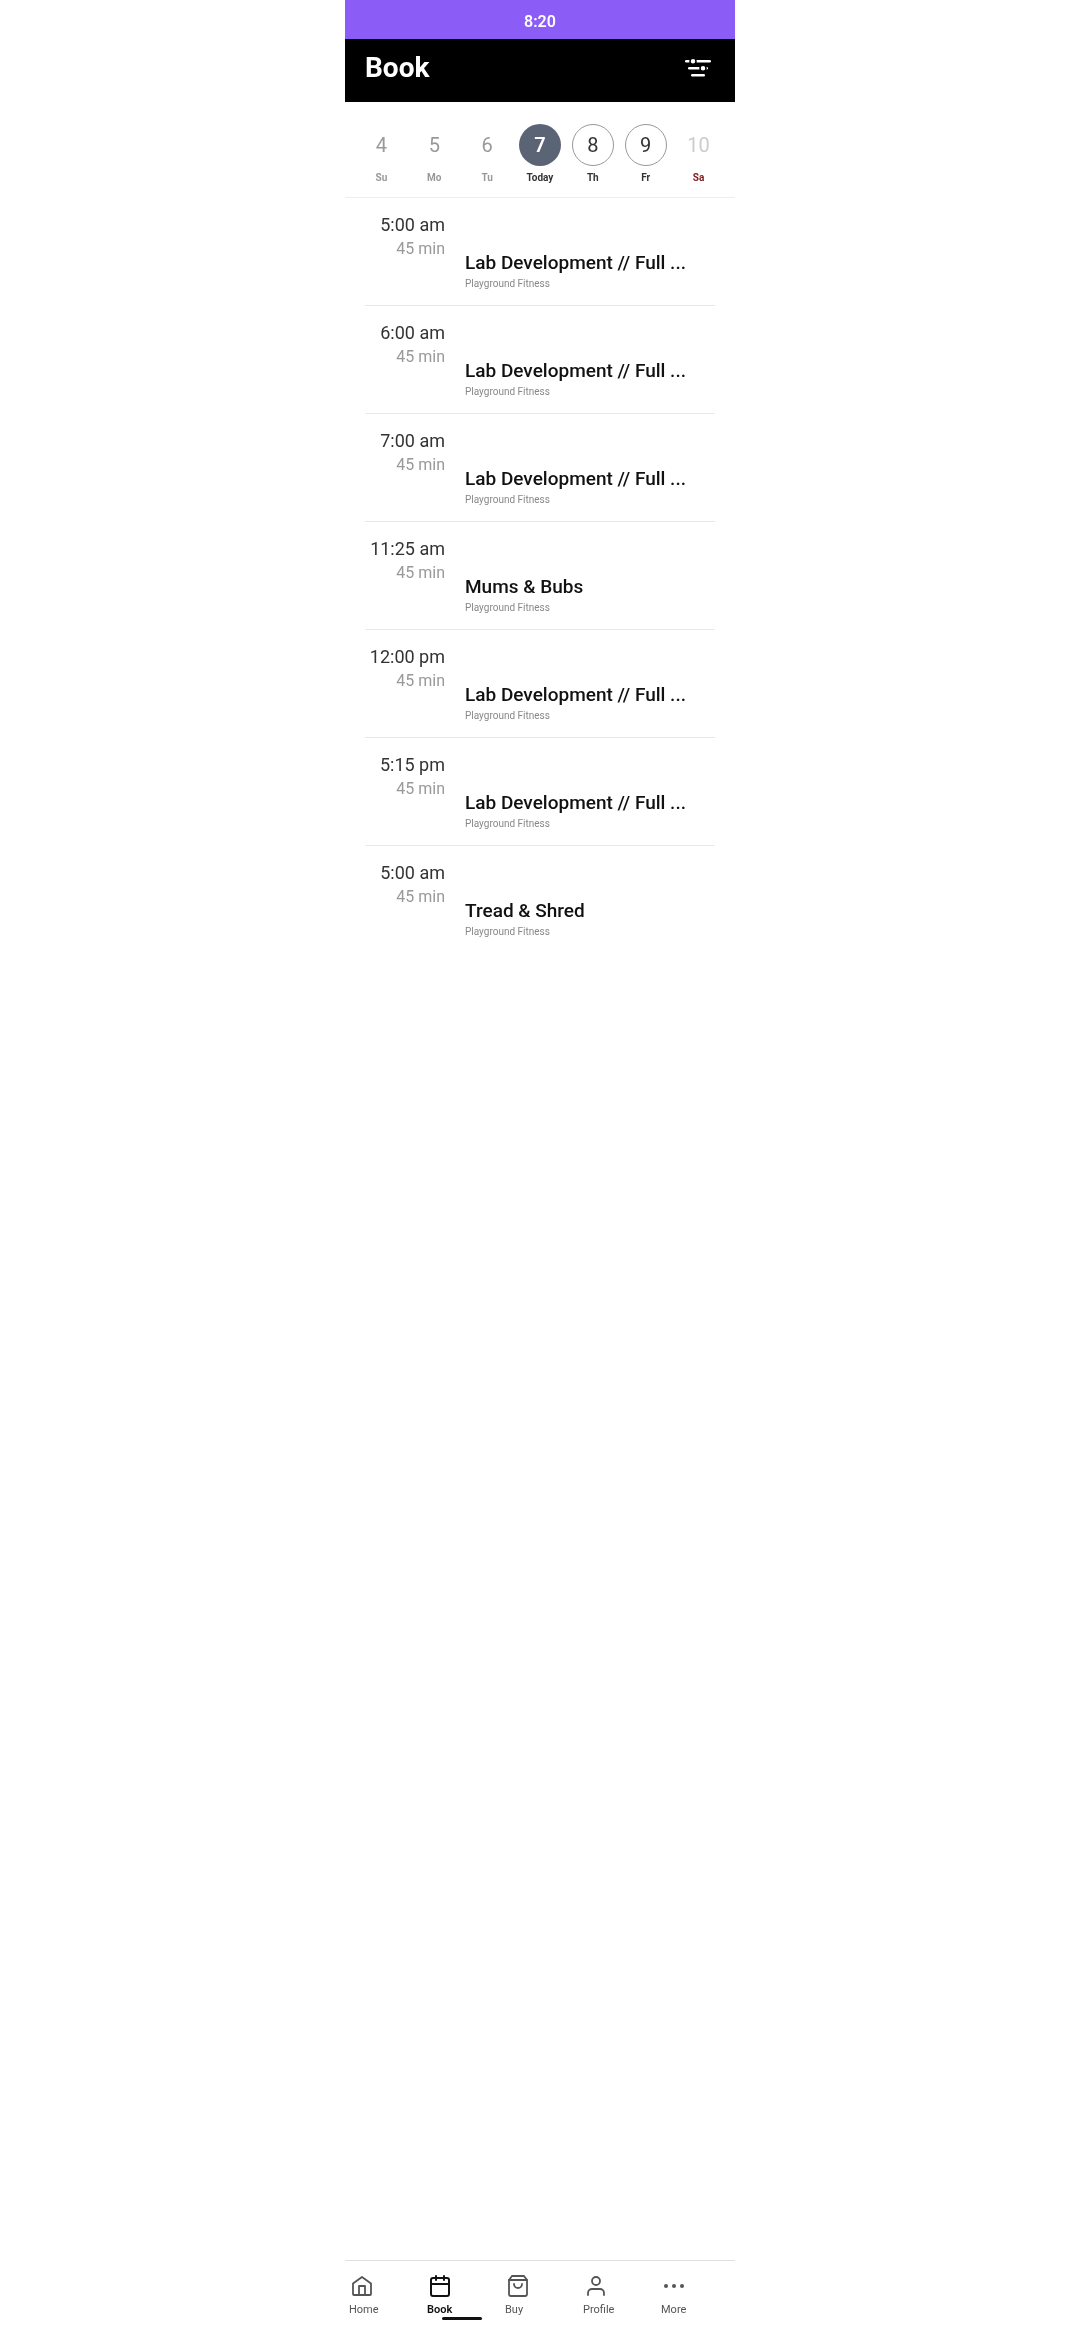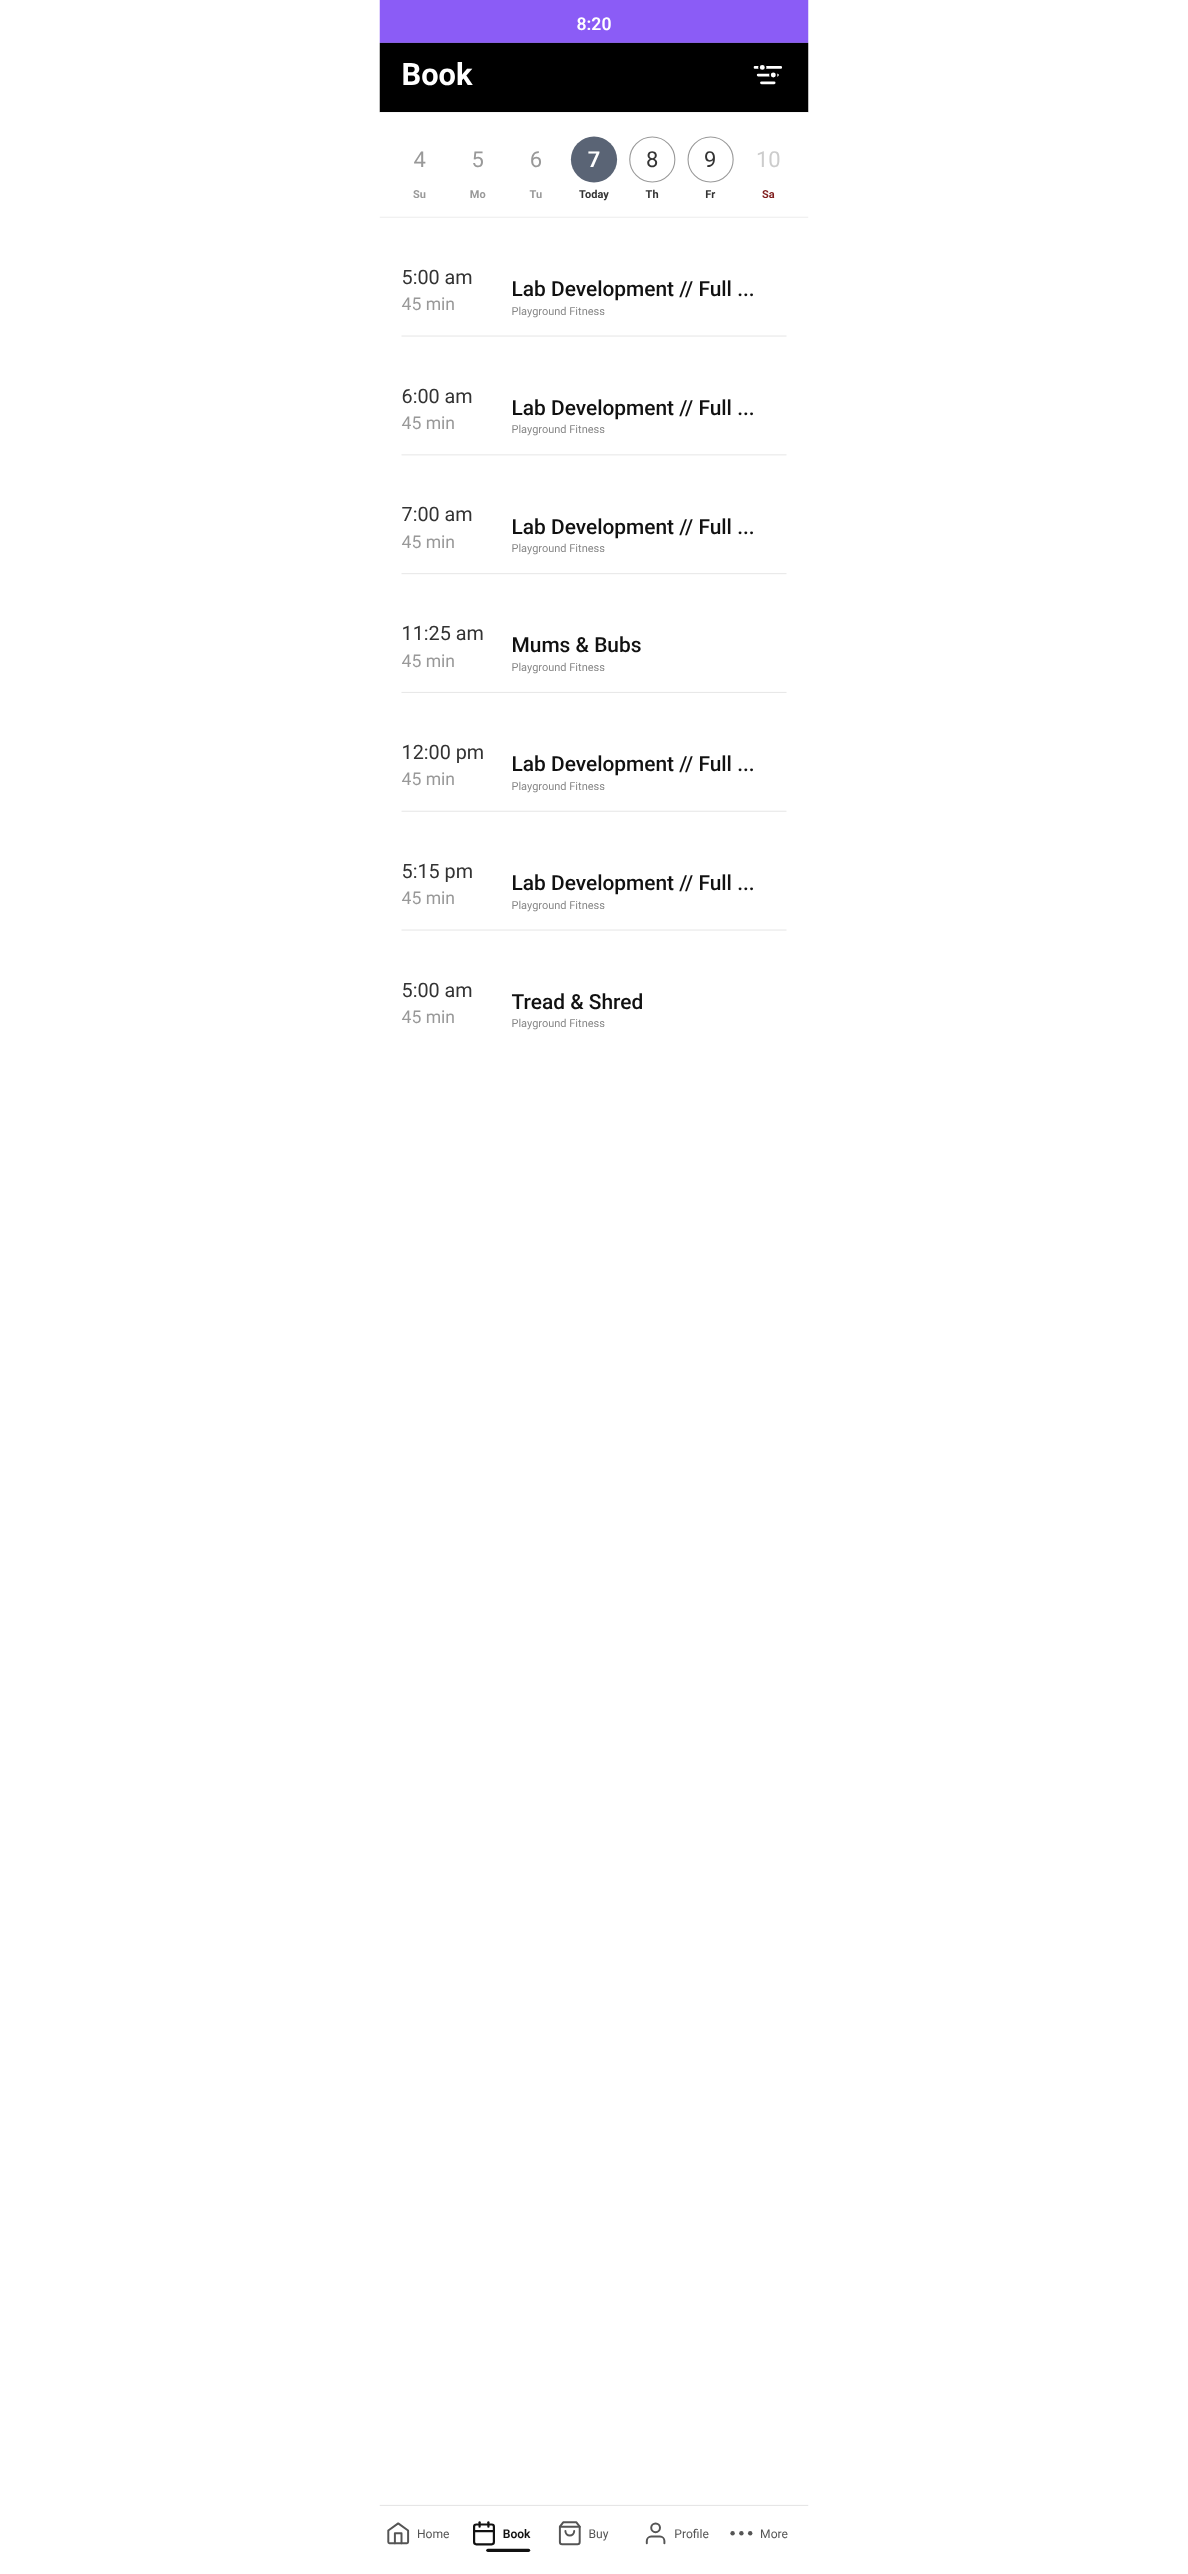--- a/index.html
+++ b/index.html
@@ -147,22 +147,22 @@
       cursor: pointer;
     }
 
     .schedule-item:last-child {
       border-bottom: none;
     }
 
     .time-col {
       width: 100px;
       flex-shrink: 0;
+      text-align: right;
       padding-right: 20px;
-      margin-top: 28px;
     }
 
     .time-main {
       font-size: 18px;
       font-weight: 400;
       color: #333;
       display: block;
     }
 
     .time-duration {
@@ -201,22 +201,21 @@
       background: #fff;
       border-top: 1px solid #e0e0e0;
       display: flex;
       justify-content: space-around;
       align-items: center;
       padding: 8px 0 20px;
     }
 
     .nav-item {
       display: flex;
-      flex-direction: row;
-      align-items: center;
+      flex-direction: column;
       gap: 4px;
       cursor: pointer;
       flex: 1;
       padding: 4px;
     }
 
     .nav-icon {
       width: 26px;
       height: 26px;
       display: flex;

